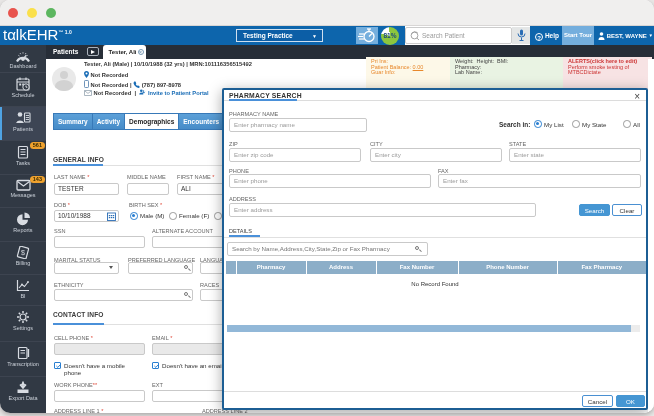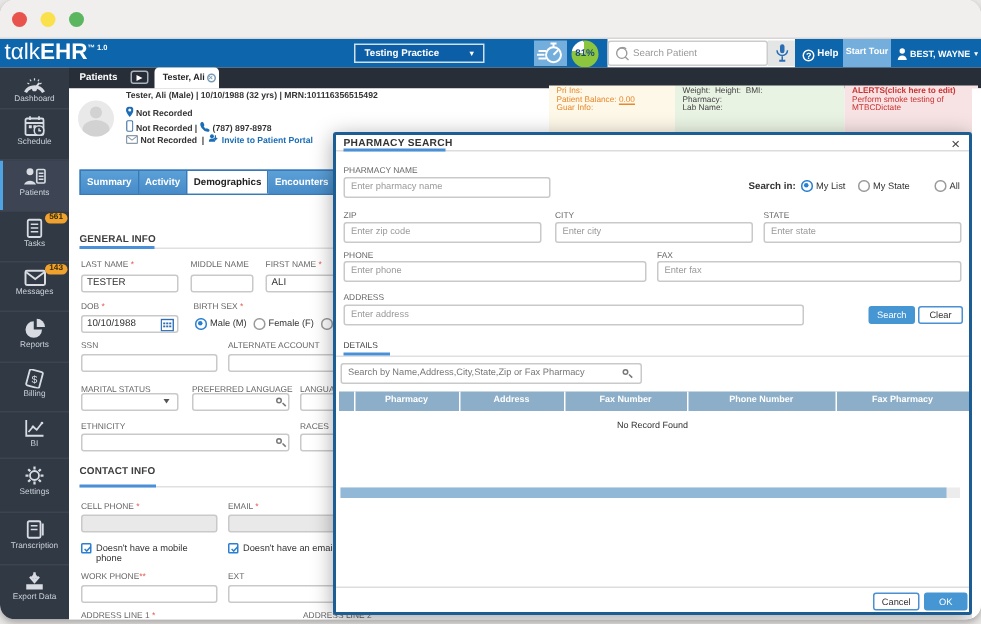--- a/index.html
+++ b/index.html
@@ -5,21 +5,21 @@
 * { margin:0; padding:0; box-sizing:border-box; }
 html,body { width:654px; height:416px; background:#e9e7e6; font-family:"Liberation Sans", sans-serif; overflow:hidden; }
 .window { position:absolute; left:0; top:0; width:654px; height:413px; border-radius:10px; overflow:hidden; background:#fff; box-shadow:0 2px 5px rgba(0,0,0,0.28); }
 
 .chrome { position:absolute; left:0; top:0; width:654px; height:26px; background:#f0efee; border-bottom:1px solid #d8d6d5; }
 .dot { position:absolute; top:8px; width:10px; height:10px; border-radius:50%; }
 
 .bluebar { position:absolute; left:0; top:26px; width:654px; height:19px; background:#0d65ac; }
 .logo { position:absolute; left:3px; top:0px; color:#fff; font-size:15px; letter-spacing:0; }
 .logo .t1 { font-weight:300; }
-.logo .t2 { font-weight:bold; }
+.logo .t2 { font-weight:normal; }
 .logo sup { font-size:5px; font-weight:bold; }
 .practice { position:absolute; left:236px; top:3px; width:87px; height:13px; border:1px solid #cfe0ef; background:#0c5ea6; color:#fff; font-size:6.5px; font-weight:bold; line-height:11px; padding-left:6px; }
 .practice .car { position:absolute; right:5px; top:1px; font-size:5px; }
 .timer { position:absolute; left:356px; top:1px; width:22px; height:17px; background:#74aedd; }
 .pie { position:absolute; left:381px; top:1px; width:18px; height:18px; border-radius:50%; background:conic-gradient(from -75deg, #fff 0deg, #fff 68deg, #8cc63e 68deg); }
 .pie span { position:absolute; left:0; top:5px; width:18px; text-align:center; font-size:6.5px; font-weight:bold; color:#1b4b7a; }
 .searchwrap { position:absolute; left:405px; top:0px; width:125px; height:19px; background:#fff; }
 .searchbox { position:absolute; left:0px; top:1px; width:107px; height:17px; background:#fff; border:1px solid #ccc; border-radius:2px; color:#9a9a9a; font-size:6.5px; line-height:15px; padding-left:16px; }
 .miczone { position:absolute; left:107px; top:1px; width:18px; height:17px; background:#e4e6e6; }
 .helpzone { position:absolute; left:530px; top:0; width:29px; height:19px; color:#fff; font-size:6.5px; font-weight:bold; line-height:19px; text-align:right; }

